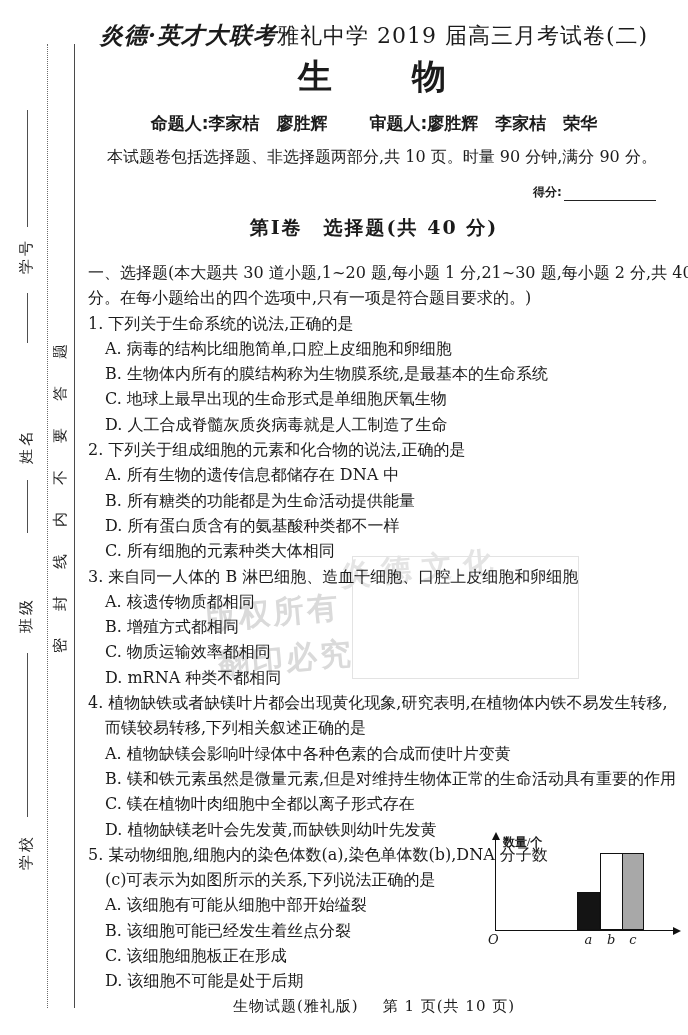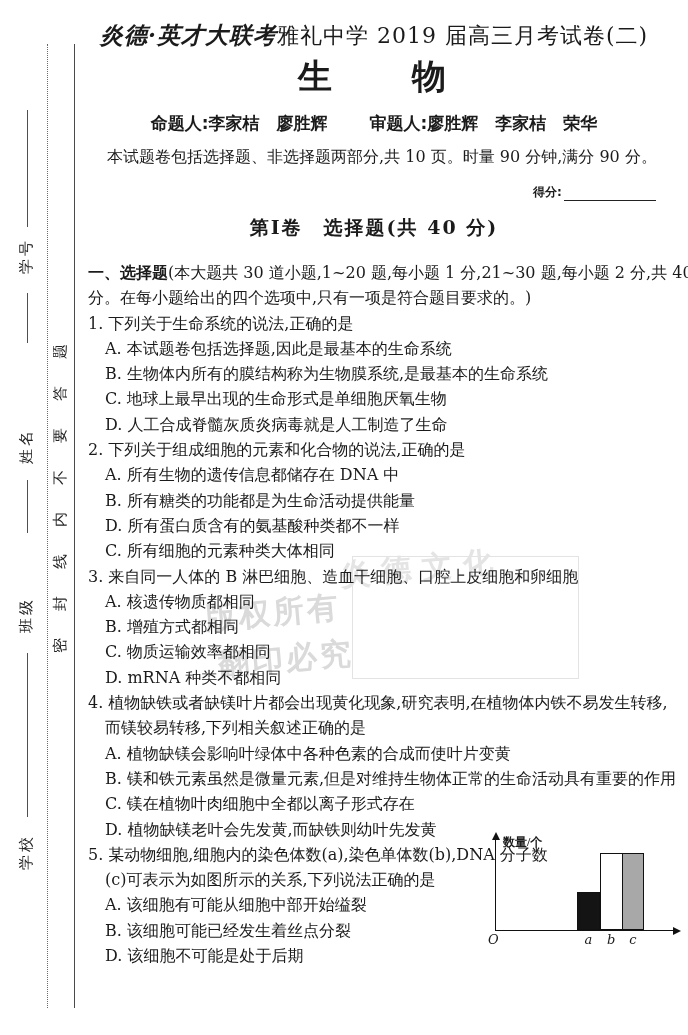--- a/index.html
+++ b/index.html
@@ -43,21 +43,21 @@
          font-weight:bold;font-size:12px;}
   .score-blank{display:inline-block;width:92px;border-bottom:1.5px solid #222;
                height:16px;vertical-align:bottom;margin-left:2px;}
   .section-title{position:absolute;left:80px;right:20px;top:215px;text-align:center;
                  font-weight:bold;font-size:19px;letter-spacing:2px;white-space:nowrap;}
   
   .content{position:absolute;left:88px;top:260px;width:578px;font-size:16px;
            line-height:25.3px;}
   .q-line{white-space:nowrap;}
   .q-line.cont,.q-opt{margin-left:17px;white-space:nowrap;}
-  .instr-lead{font-family:"DejaVu Sans","Liberation Sans",sans-serif;font-weight:bold;}
+  .instr-lead{font-family:"DejaVu Sans","Liberation Sans",sans-serif;font-weight:normal;}
   
   .chart{position:absolute;left:488px;top:834px;width:200px;height:118px;font-size:13px;}
   .chart-ylabel{position:absolute;left:15px;top:0;font-size:12px;font-weight:bold;
                 font-family:Liberation Serif, serif;}
   .yaxis{position:absolute;left:7px;top:5px;height:91px;width:0;border-left:1.5px solid #111;}
   .yarrow{position:absolute;left:3.5px;top:-2px;width:0;height:0;
           border-left:4px solid transparent;border-right:4px solid transparent;
           border-bottom:8px solid #111;}
   .xaxis{position:absolute;left:7px;top:96px;width:180px;height:0;border-top:1.5px solid #111;}
   .xarrow{position:absolute;left:185px;top:92.5px;width:0;height:0;
@@ -109,21 +109,21 @@
 
   <div class="score"><span class="score-label">得分:</span><span class="score-blank"></span></div>
 
   <div class="section-title">第Ⅰ卷　选择题(共 40 分)</div>
 
   <div class="content">
     <div class="q-line"><span class="instr-lead">一、选择题</span><span>(本大题共 30 道小题,1~20 题,每小题 1 分,21~30 题,每小题 2 分,共 40</span></div>
     <div class="q-line">分。在每小题给出的四个选项中,只有一项是符合题目要求的。)</div>
     <div id="questions">
         <div class="q-line">1. 下列关于生命系统的说法,正确的是</div>
-        <div class="q-opt">A. 本试题卷包括选择题,因此是最基本的生命系统</div>
+        <div class="q-opt">A. 病毒的结构比细胞简单,口腔上皮细胞和卵细胞</div>
         <div class="q-opt">B. 生物体内所有的膜结构称为生物膜系统,是最基本的生命系统</div>
         <div class="q-opt">C. 地球上最早出现的生命形式是单细胞厌氧生物</div>
         <div class="q-opt">D. 人工合成脊髓灰质炎病毒就是人工制造了生命</div>
         <div class="q-line">2. 下列关于组成细胞的元素和化合物的说法,正确的是</div>
         <div class="q-opt">A. 所有生物的遗传信息都储存在 DNA 中</div>
         <div class="q-opt">B. 所有糖类的功能都是为生命活动提供能量</div>
         <div class="q-opt">D. 所有蛋白质含有的氨基酸种类都不一样</div>
         <div class="q-opt">C. 所有细胞的元素种类大体相同</div>
         <div class="q-line">3. 来自同一人体的 B 淋巴细胞、造血干细胞、口腔上皮细胞和卵细胞</div>
         <div class="q-opt">A. 核遗传物质都相同</div>
@@ -133,20 +133,21 @@
         <div class="q-line">4. 植物缺铁或者缺镁叶片都会出现黄化现象,研究表明,在植物体内铁不易发生转移,</div>
         <div class="q-line cont">而镁较易转移,下列相关叙述正确的是</div>
         <div class="q-opt">A. 植物缺镁会影响叶绿体中各种色素的合成而使叶片变黄</div>
         <div class="q-opt">B. 镁和铁元素虽然是微量元素,但是对维持生物体正常的生命活动具有重要的作用</div>
         <div class="q-opt">C. 镁在植物叶肉细胞中全都以离子形式存在</div>
         <div class="q-opt">D. 植物缺镁老叶会先发黄,而缺铁则幼叶先发黄</div>
         <div class="q-line">5. 某动物细胞,细胞内的染色体数(a),染色单体数(b),DNA 分子数</div>
         <div class="q-line cont">(c)可表示为如图所示的关系,下列说法正确的是</div>
         <div class="q-opt">A. 该细胞有可能从细胞中部开始缢裂</div>
         <div class="q-opt">B. 该细胞可能已经发生着丝点分裂</div>
+        <div class="q-opt">C. 该细胞细胞板正在形成</div>
         <div class="q-opt">D. 该细胞不可能是处于后期</div>
       </div>
   </div>
 
   <div class="chart">
     <div class="yarrow"></div>
     <div class="chart-ylabel">数量/个</div>
     <div class="yaxis"></div>
     <div class="xaxis"></div>
     <div class="xarrow"></div>
@@ -156,14 +157,15 @@
         <div class="bar" style="left: 134px; width: 22px; top: 19px; height: 77px; background: rgb(168, 168, 168); border: 1px solid rgb(17, 17, 17);"></div>
       </div>
     <div class="origin">O</div>
     <div id="chart-cats">
         <div class="catlabel" style="left: 100.5px;">a</div>
         <div class="catlabel" style="left: 123.25px;">b</div>
         <div class="catlabel" style="left: 145px;">c</div>
       </div>
   </div>
 
+  <div class="footer"><span>生物试题(雅礼版)</span><span class="foot-gap"></span><span>第 1 页(共 10 页)</span></div>
 
 </div>
 
 </body></html>

